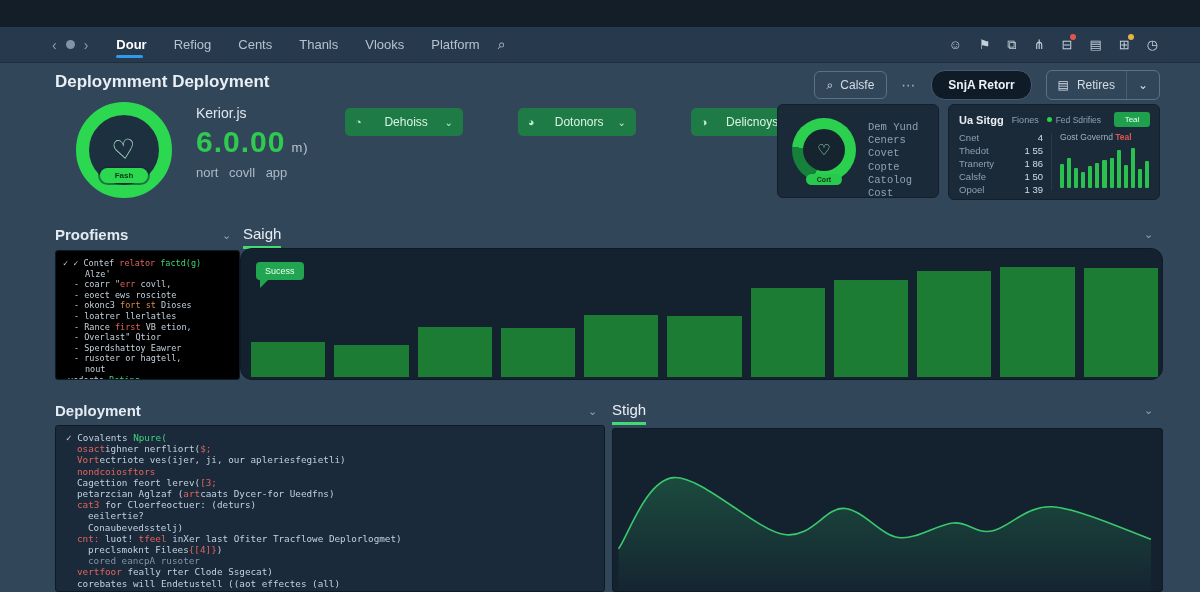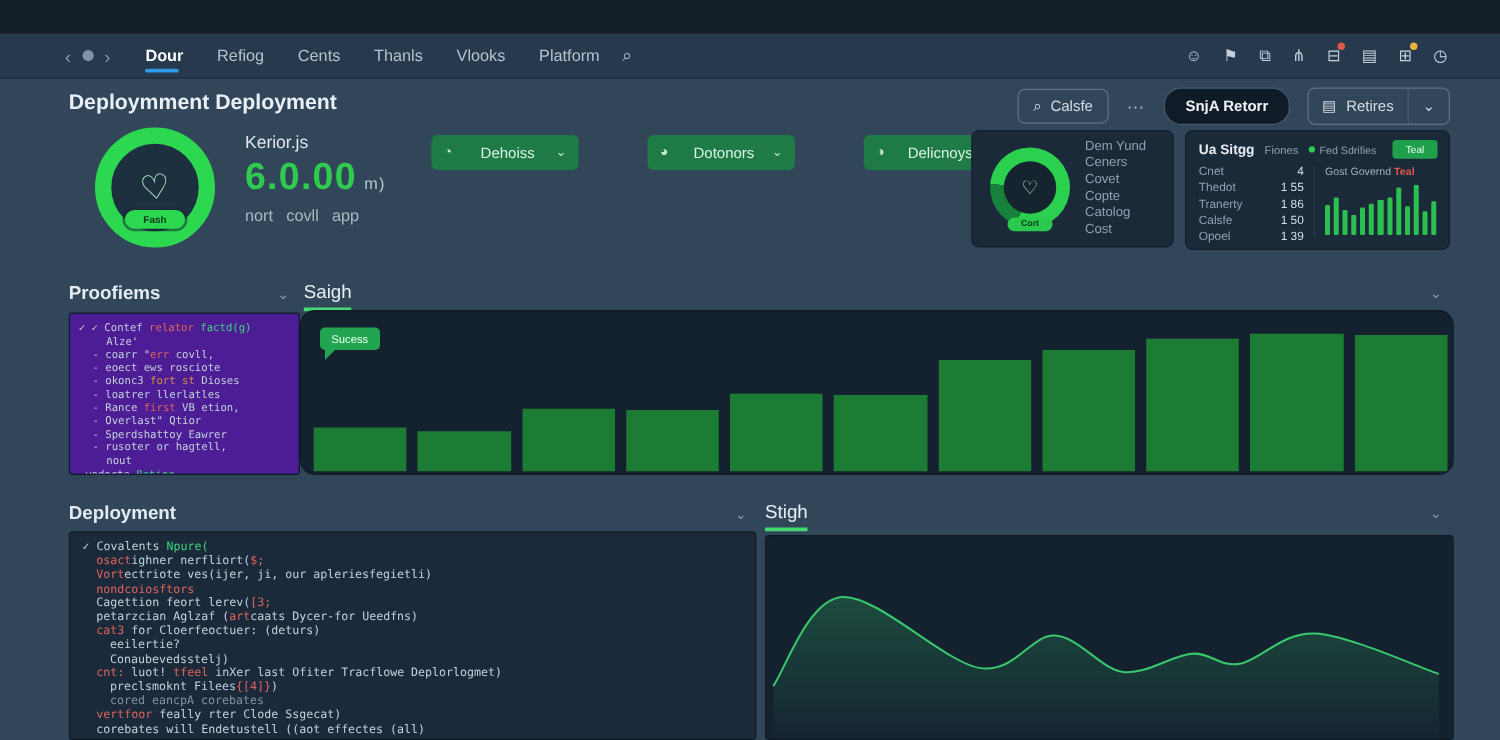--- a/index.html
+++ b/index.html
@@ -52,21 +52,21 @@
   .gbtn .lb{flex:1;text-align:center;}
   .gbtn .ch{font-size:10px;color:#bfe9cd;}
   
   .card{position:absolute;background:#1a2a39;border:1px solid #11202e;border-radius:6px;box-sizing:border-box;}
   .card-status{left:777px;top:104px;width:162px;height:94px;}
   .donut{position:absolute;left:14px;top:13px;width:64px;height:64px;border-radius:50%;}
   .donut-hole{position:absolute;inset:11px;border-radius:50%;background:#16242f;display:flex;
           align-items:center;justify-content:center;font-size:15px;color:#9fe0bb;}
   .donut-badge{position:absolute;left:28px;top:69px;width:36px;height:11px;background:#28c94d;border-radius:6px;
           font-size:7px;font-weight:bold;color:#0c3a1a;text-align:center;line-height:11px;}
-  .status-labels{position:absolute;left:90px;top:6px;}
+  .status-labels{position:absolute;left:90px;top:16px;font-family:Liberation Mono, monospace;}
   .status-labels div{font-size:10.5px;color:#8ea2b2;line-height:13.2px;}
   .card-stats{left:948px;top:104px;width:212px;height:96px;}
   .stats-head{display:flex;align-items:center;gap:8px;padding:7px 9px 0 10px;}
   .stats-title{font-size:11px;font-weight:bold;color:#e8eef4;}
   .stats-sub{font-size:9px;color:#8ea2b2;}
   .legend{display:flex;align-items:center;gap:4px;font-size:8.5px;color:#8ea2b2;}
   .legend .ldot{width:5px;height:5px;border-radius:50%;background:#2bd14e;}
   .btn-teal{margin-left:auto;width:36px;height:15px;background:#1fa04c;border-radius:3px;font-size:8px;
           color:#eafff0;text-align:center;line-height:15px;}
   .stats-body{display:flex;margin-top:4px;}
@@ -78,21 +78,21 @@
   .mini-caption{font-size:8.5px;color:#9fb0be;margin-top:1px;}
   .mini-caption .hl{color:#e0564e;font-weight:bold;}
   .mini-bars{display:flex;align-items:flex-end;gap:3px;height:40px;margin-top:6px;}
   .mini-bars div{flex:1;background:#2bc14f;border-radius:1px;}
   
   .sec-title{position:absolute;font-size:15px;font-weight:bold;color:#e3ebf2;}
   .chev{position:absolute;font-size:11px;color:#93a6b4;}
   .tab{position:absolute;font-size:15px;font-weight:normal;color:#e8eef4;padding-bottom:4px;
        border-bottom:3px solid #43da74;}
   
-  .panel{position:absolute;background:#4c1d95;border:1px solid #0e1b27;border-radius:3px;box-sizing:border-box;
+  .panel{position:absolute;background:#000000;border:1px solid #0e1b27;border-radius:3px;box-sizing:border-box;
          overflow:hidden;}
   .p-problems{left:55px;top:250px;width:185px;height:130px;padding:7px 7px;}
   .codeish{font-family:"DejaVu Sans Mono",monospace;}
   .p-problems .line{font-size:8.5px;line-height:10.6px;white-space:pre;}
   .c-l{color:#c2d1dc;}.c-r{color:#e0635a;}.c-o{color:#dd8b49;}.c-g{color:#3ed47a;}.c-d{color:#7e93a3;}
   
   .p-graph{left:240px;top:248px;width:923px;height:132px;background:#142230;border-radius:12px;}
   .g-tooltip{position:absolute;left:15px;top:13px;background:#22a551;color:#eafff2;font-size:9px;
          padding:4px 9px;border-radius:4px;}
   .g-tooltip::after{content:"";position:absolute;left:4px;bottom:-8px;border:6px solid transparent;
@@ -311,21 +311,21 @@
       <div class="line" style="padding-left:11px"><span class="c-r">osact</span><span class="c-l">ighner nerfliort(</span><span class="c-r">$;</span></div>
       <div class="line" style="padding-left:11px"><span class="c-r">Vort</span><span class="c-l">ectriote ves(ijer, ji, our apleriesfegietli)</span></div>
       <div class="line" style="padding-left:11px"><span class="c-r">nondcoiosftors</span></div>
       <div class="line" style="padding-left:11px"><span class="c-l">Cagettion feort lerev(</span><span class="c-r">[3;</span></div>
       <div class="line" style="padding-left:11px"><span class="c-l">petarzcian Aglzaf (</span><span class="c-r">art</span><span class="c-l">caats Dycer-for Ueedfns)</span></div>
       <div class="line" style="padding-left:11px"><span class="c-r">cat3</span><span class="c-l"> for Cloerfeoctuer: (deturs)</span></div>
       <div class="line" style="padding-left:22px"><span class="c-l">eeilertie?</span></div>
       <div class="line" style="padding-left:22px"><span class="c-l">Conaubevedsstelj)</span></div>
       <div class="line" style="padding-left:11px"><span class="c-r">cnt:</span><span class="c-l"> luot! </span><span class="c-r">tfeel</span><span class="c-l"> inXer last Ofiter Tracflowe Deplorlogmet)</span></div>
       <div class="line" style="padding-left:22px"><span class="c-l">preclsmoknt Filees</span><span class="c-r">{[4]}</span><span class="c-l">)</span></div>
-      <div class="line" style="padding-left:22px"><span class="c-d">cored eancpA corebates</span></div>
+      <div class="line" style="padding-left:22px"><span class="c-d">cored eancpA rusoter</span></div>
       <div class="line" style="padding-left:11px"><span class="c-r">vertfoor</span><span class="c-l"> feally rter Clode Ssgecat)</span></div>
       <div class="line" style="padding-left:11px"><span class="c-l">corebates will Endetustell ((aot effectes (all)</span></div>
     </div>
 
   <div class="panel p-line">
     <svg id="line-svg" width="549" height="162" viewBox="0 0 549 162">
       <defs>
         <linearGradient id="areaGrad" x1="0" y1="0" x2="0" y2="1">
           <stop offset="0%" stop-color="rgba(46,170,92,0.30)"></stop>
           <stop offset="100%" stop-color="rgba(46,170,92,0.02)"></stop>

